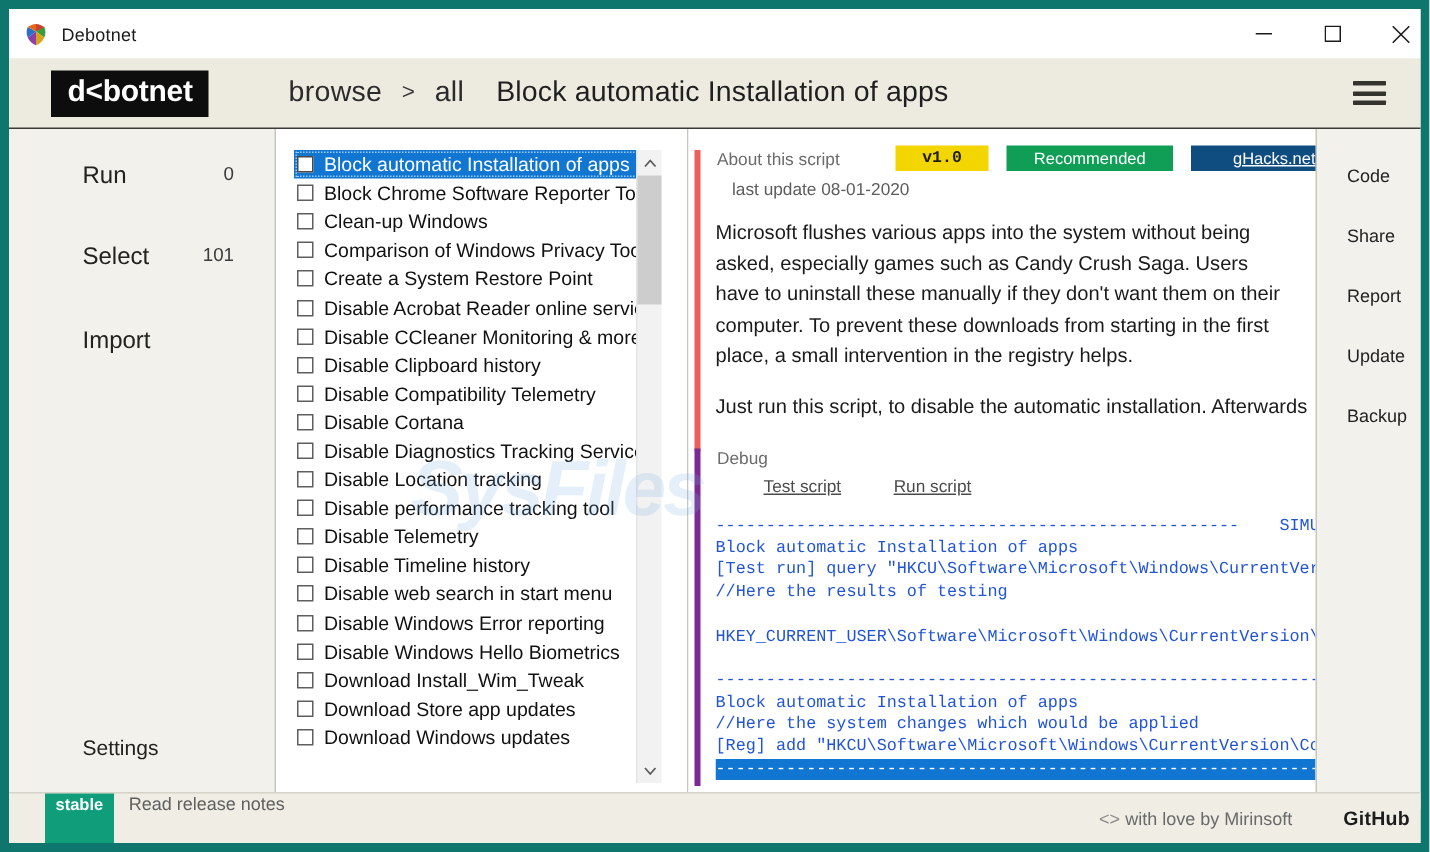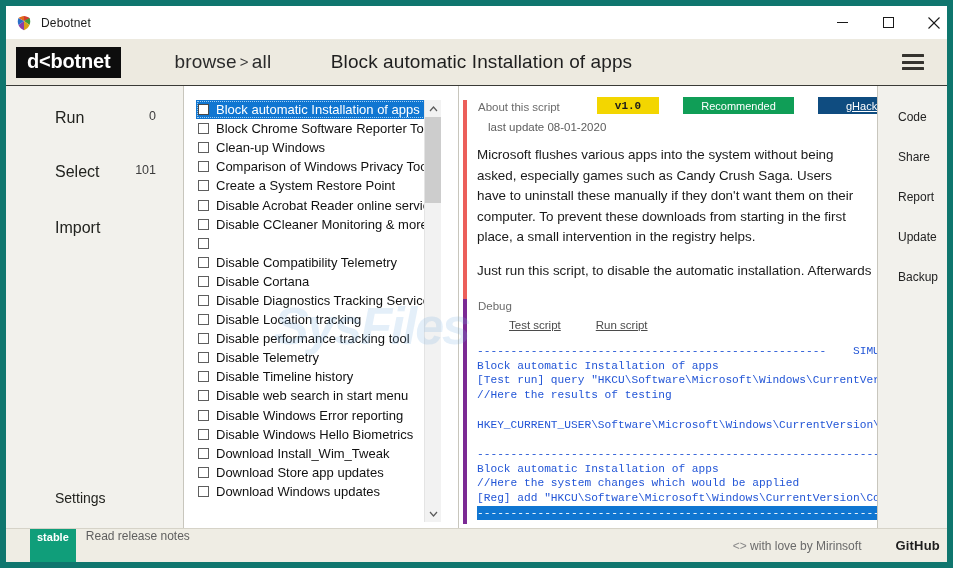--- a/index.html
+++ b/index.html
@@ -59,29 +59,29 @@
     box-sizing: border-box;
     display: flex; align-items: center;
   }
   .logo {
     background: #0d0d0d;
     color: #ffffff;
     font-weight: bold;
     font-size: 20px;
     letter-spacing: -0.2px;
     padding: 4px 11px 6px 11px;
-    margin-left: 10px;
+    margin-left: 28px;
     line-height: 1.05;
   }
   .breadcrumb {
     margin-left: 53px;
     font-size: 19px;
     color: #2b2b2b;
     letter-spacing: .2px;
-    display: flex; align-items: baseline; gap: 3px;
+    display: flex; align-items: baseline; gap: 13px;
   }
   .breadcrumb .sep { font-size: 15px; color: #3a3a3a; position: relative; top: -1px;}
   .header-title {
     position: absolute;
     left: 0; right: 0;
     text-align: center;
     font-size: 19px;
     color: #1f1f1f;
     pointer-events: none;
     letter-spacing: .1px;
@@ -200,21 +200,21 @@
     position: absolute;
     font-size: 11.5px; color: #6b6b6b;
   }
   .about-label { left: 19px; top: 15px; }
   .lastupd {
     position: absolute; left: 29px; top: 35px;
     font-size: 11.5px; color: #5c5c5c;
   }
   .badges {
     position: absolute; left: 138px; top: 11px;
-    display: flex; gap: 24px; align-items: flex-start;
+    display: flex; gap: 12px; align-items: flex-start;
   }
   .badge {
     height: 17px;
     display: flex; align-items: center; justify-content: center;
     font-size: 11px;
     box-sizing: border-box;
   }
   .badge-version {
     width: 62px;
     background: #f3d600; color: #1b1b1b;
@@ -412,20 +412,21 @@
         <div class="li">
           <span class="cb"></span>
           <span>Disable Acrobat Reader online service</span>
         </div>
         <div class="li">
           <span class="cb"></span>
           <span>Disable CCleaner Monitoring &amp; more</span>
         </div>
         <div class="li">
           <span class="cb"></span>
+          <span>Disable Clipboard history</span>
         </div>
         <div class="li">
           <span class="cb"></span>
           <span>Disable Compatibility Telemetry</span>
         </div>
         <div class="li">
           <span class="cb"></span>
           <span>Disable Cortana</span>
         </div>
         <div class="li">

